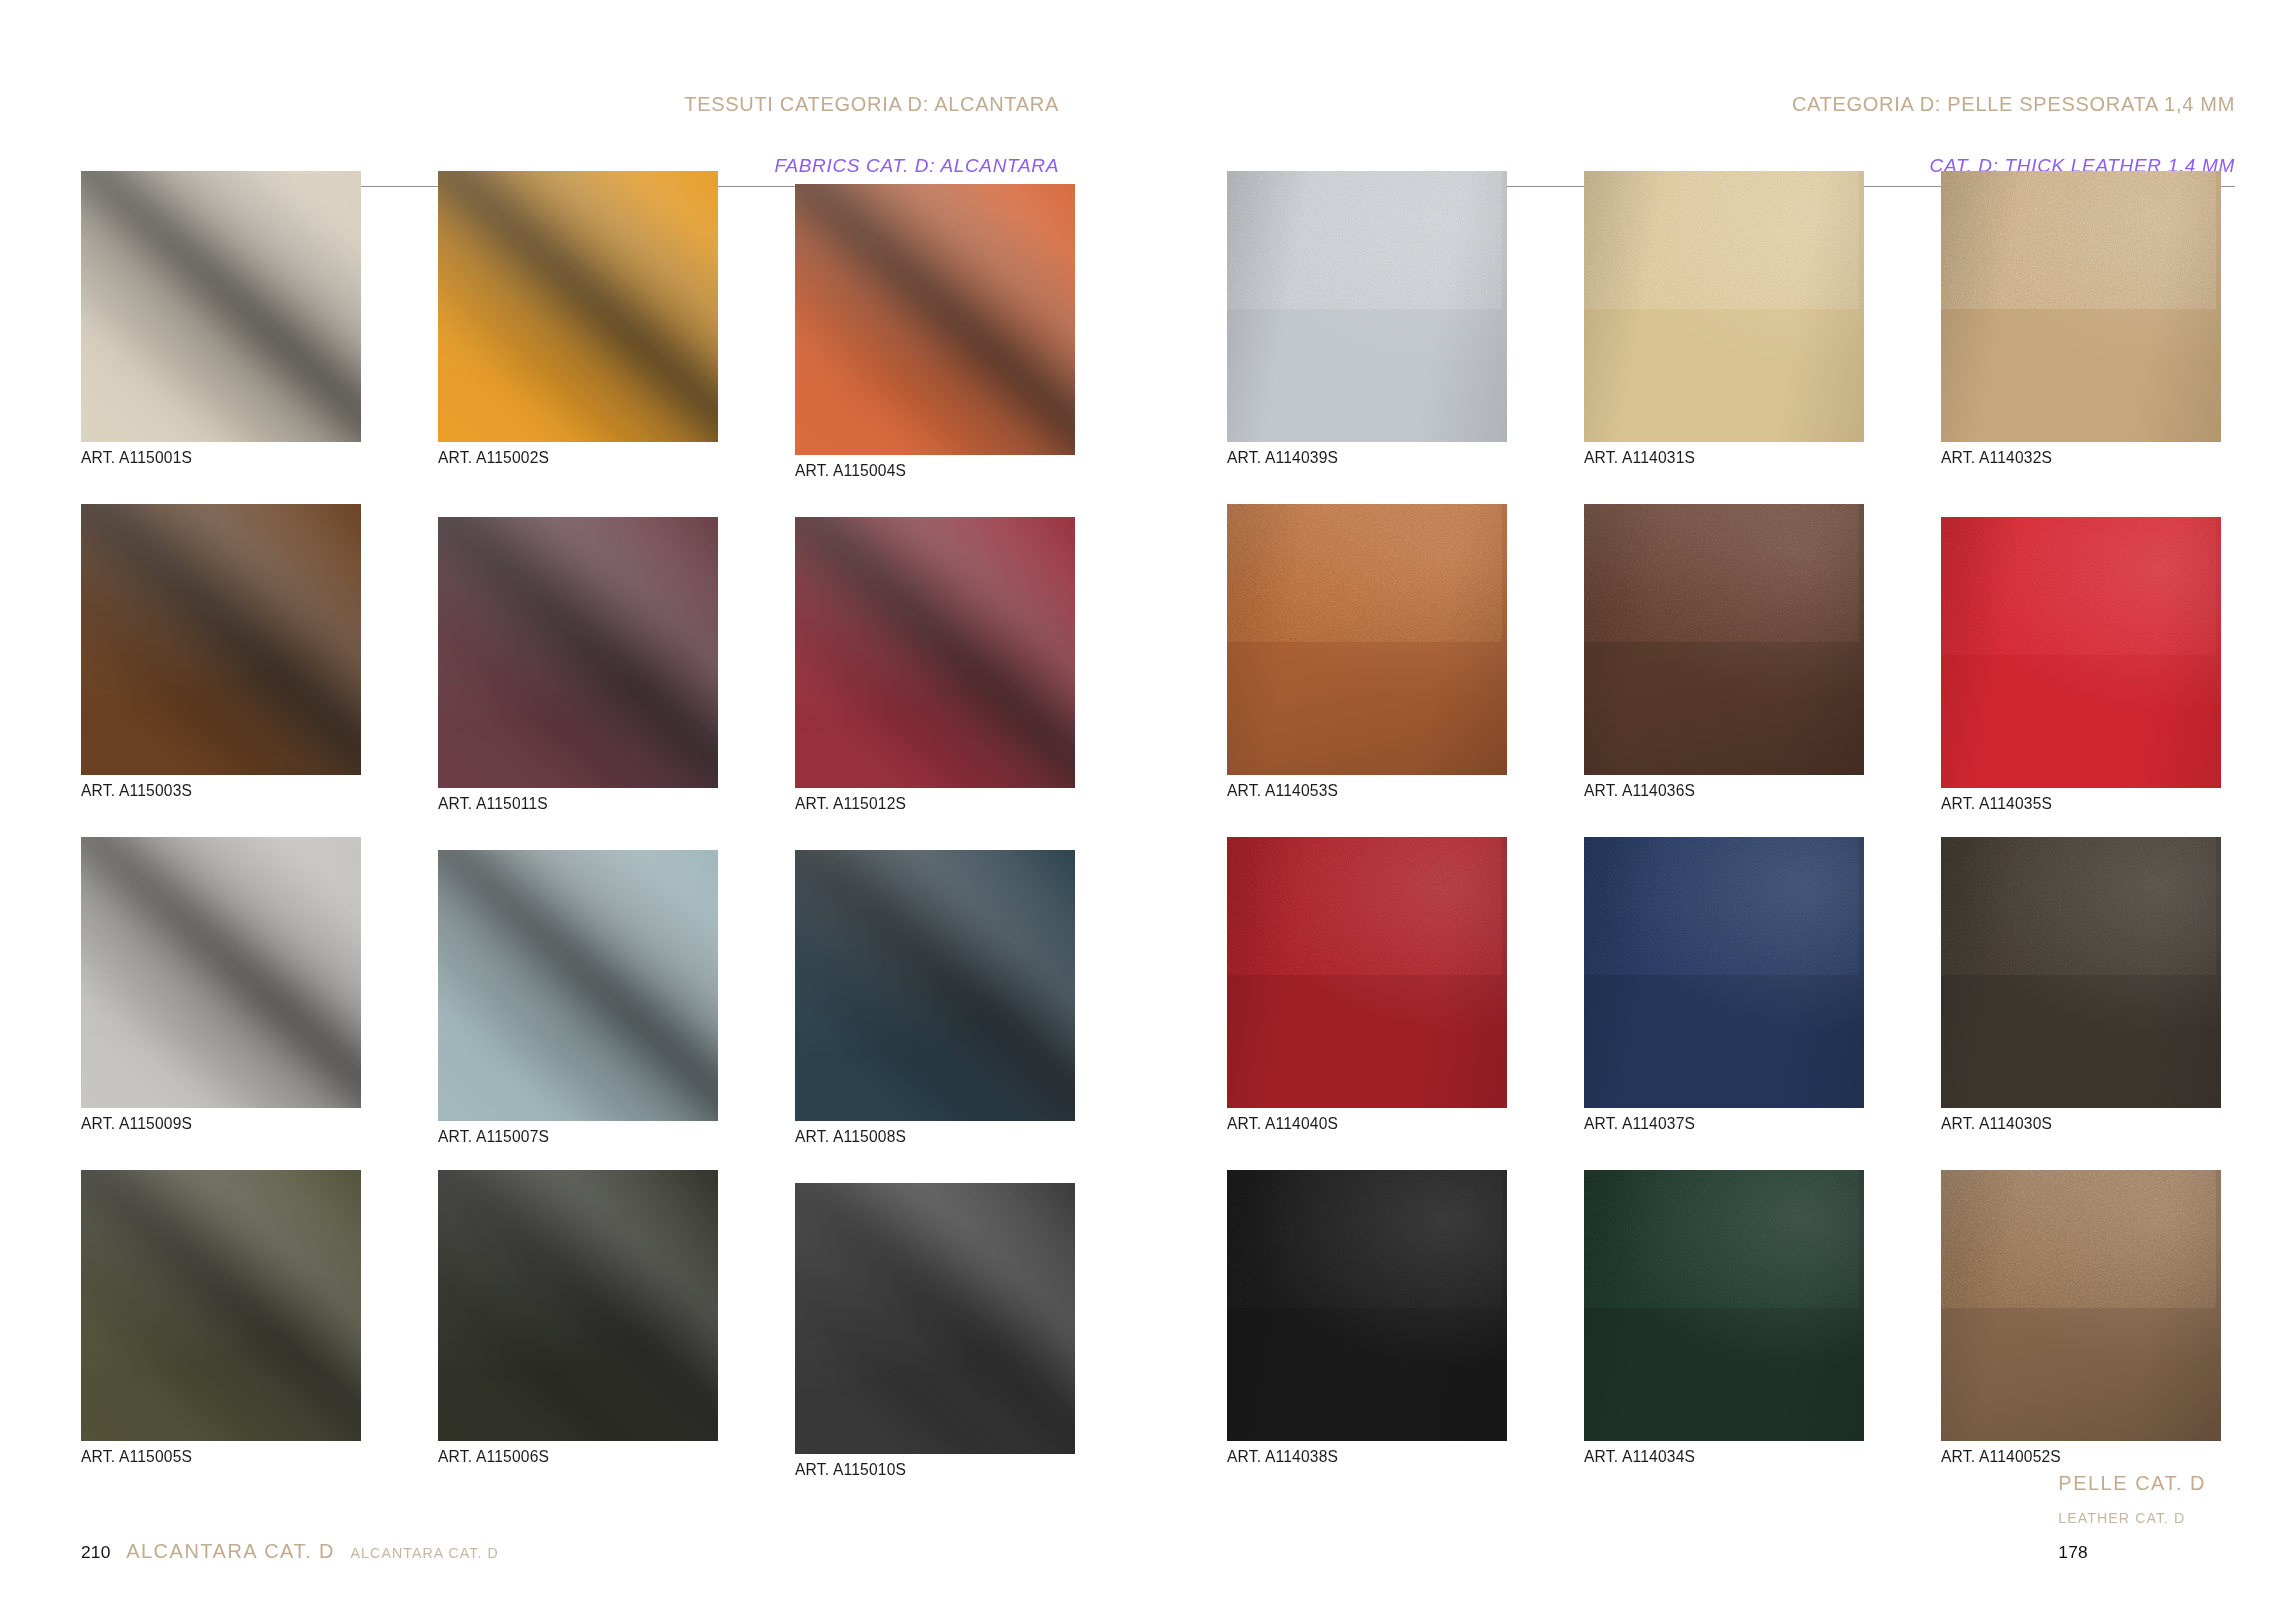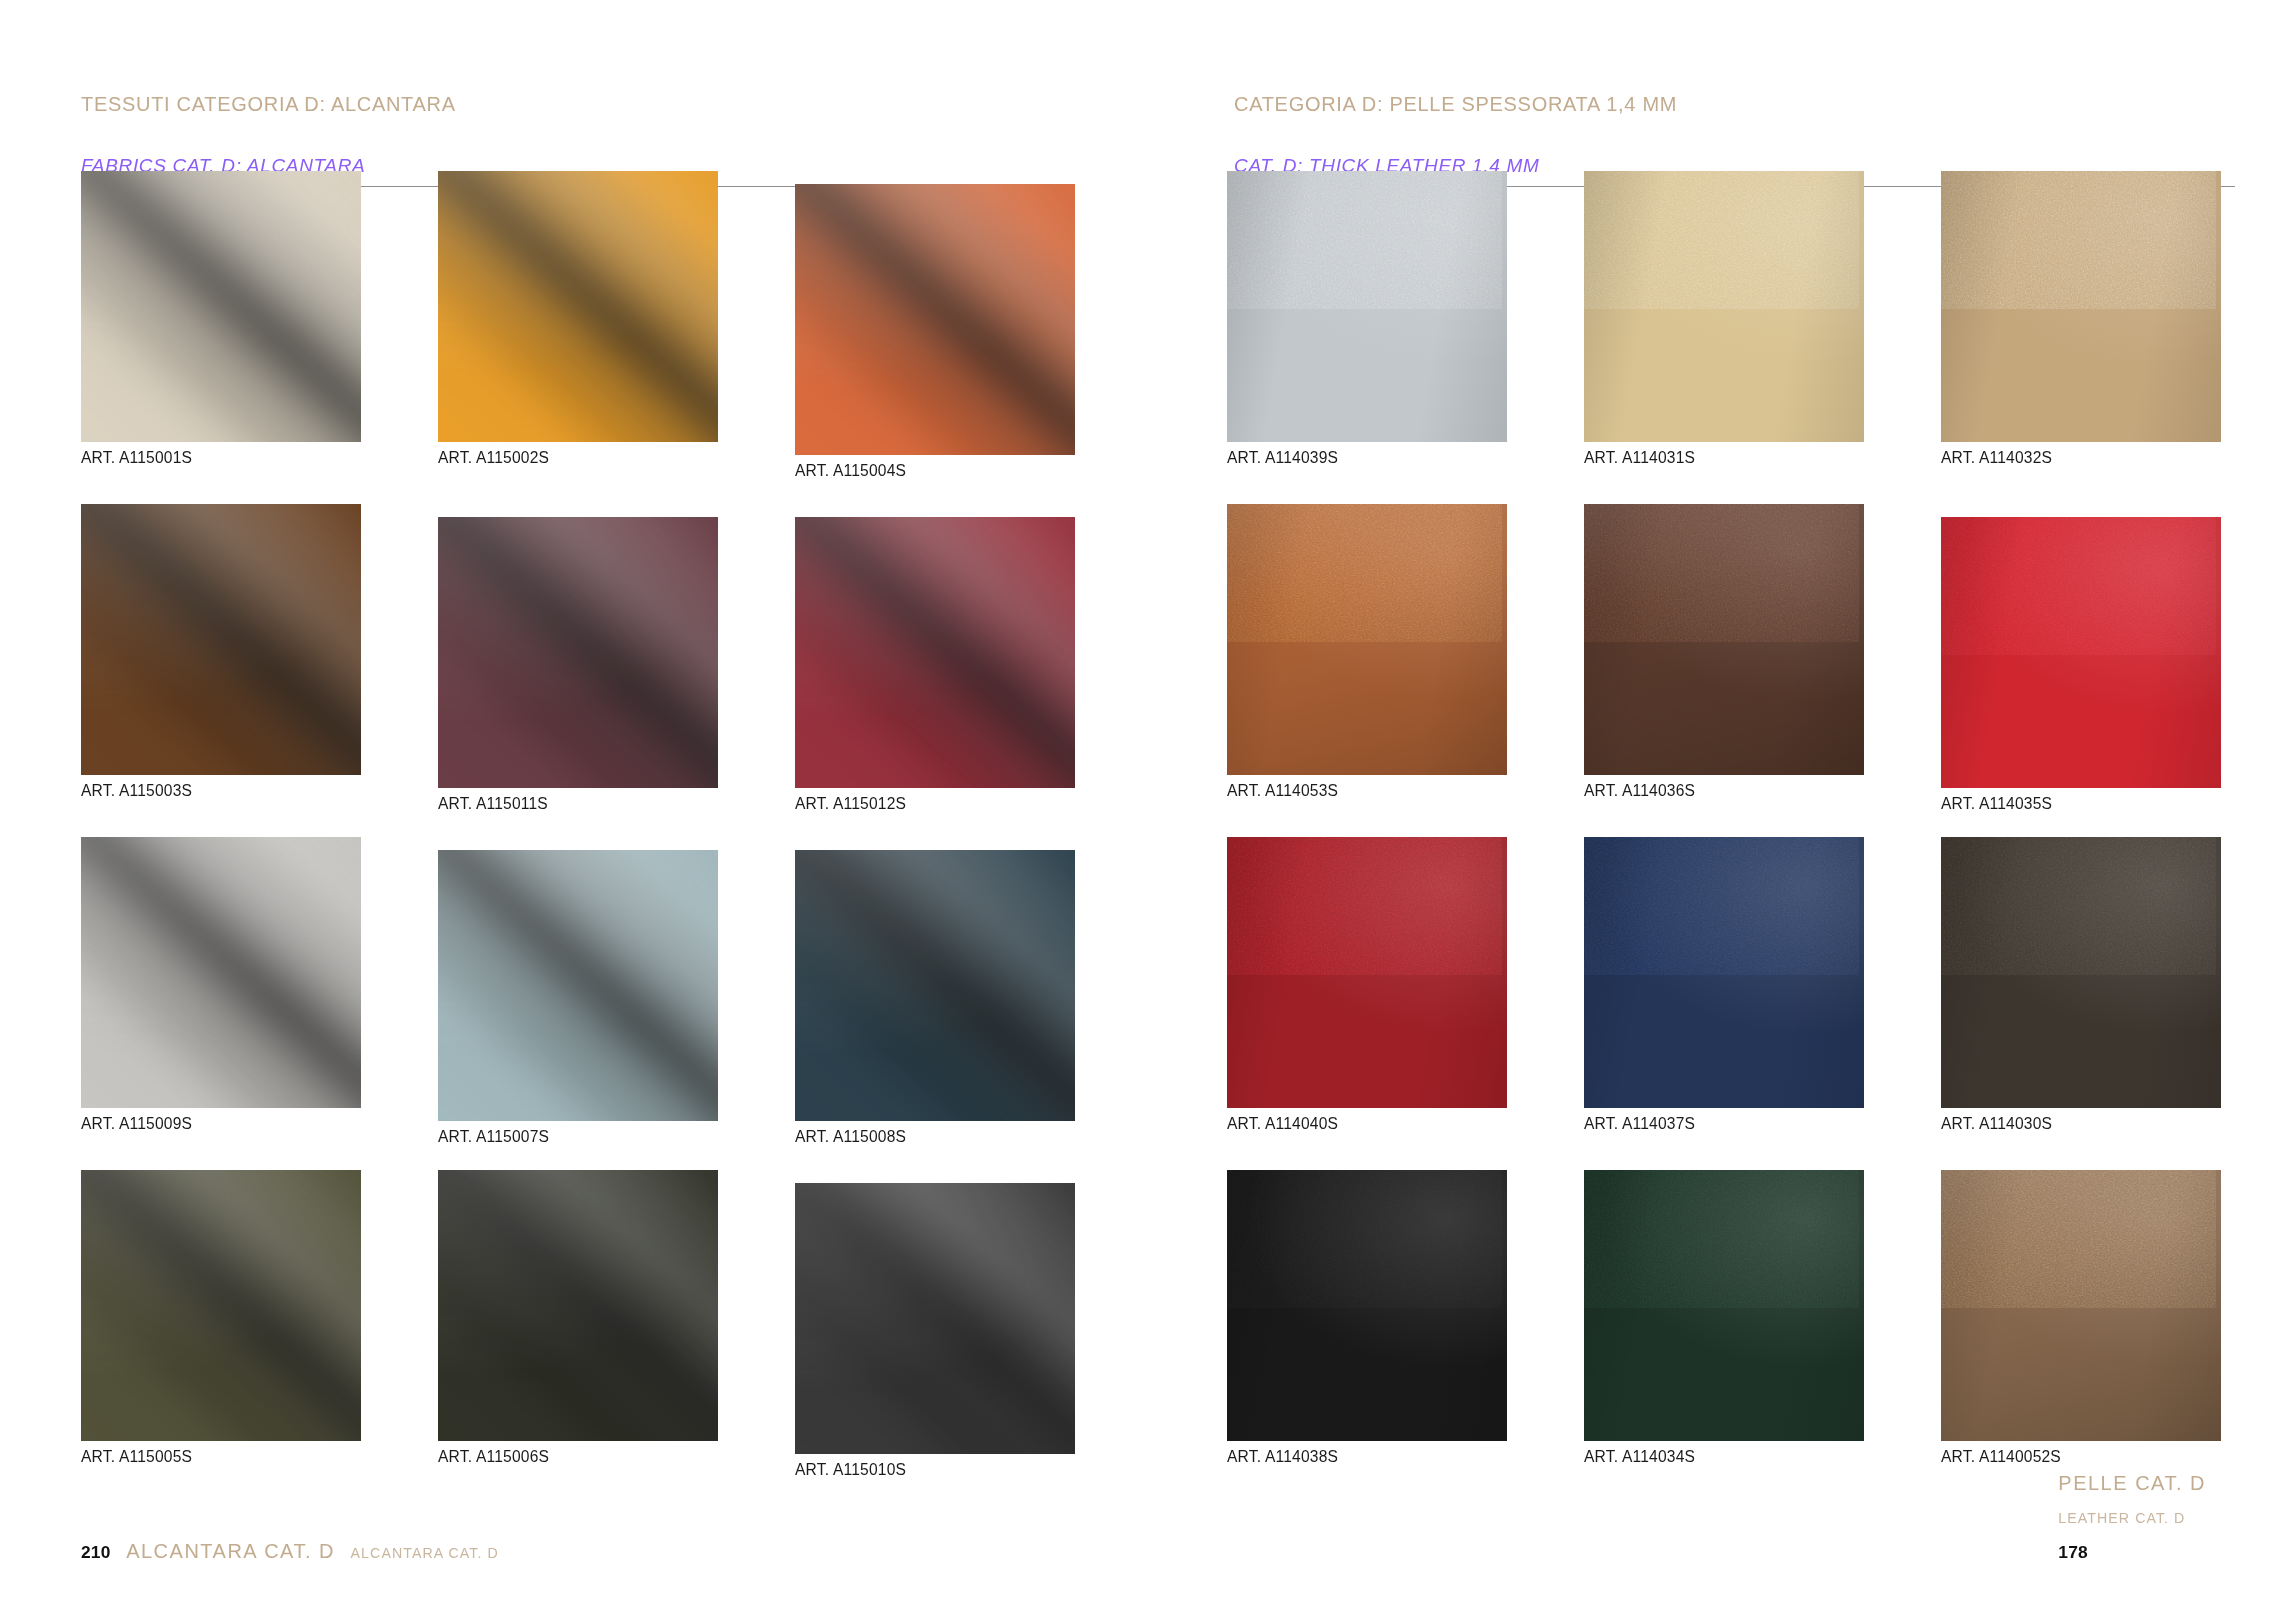--- a/index.html
+++ b/index.html
@@ -25,20 +25,21 @@
     position: relative;
     width: 1148px;
     height: 1624px;
     background: #ffffff;
   }
 
   
   .page-header {
     position: absolute;
     top: 92px;
+    text-align: right;
   }
   .page-left .page-header  { left: 81px;  width: 978px; }
   .page-right .page-header { left: 86px;  width: 1001px; }
 
   .hdr-line1 {
     font-size: 20px;
     letter-spacing: 0.035em;
     color: #c2ab8e;
     font-weight: 400;
     white-space: nowrap;
@@ -181,21 +182,21 @@
     display: flex;
     align-items: baseline;
     gap: 15.6px;
     white-space: nowrap;
   }
   .page-left  .footer-inner { left: 81px; }
   .page-right .footer-inner { right: 90px; flex-direction: column; }
 
   .folio {
     font-size: 17.4px;
-    font-weight: 700;
+    font-weight: 400;
     color: #111111;
     letter-spacing: 0.01em;
   }
   .foot-main {
     font-size: 20px;
     color: #c2ab8e;
     letter-spacing: 0.075em;
     font-weight: 400;
   }
   .foot-sub {

